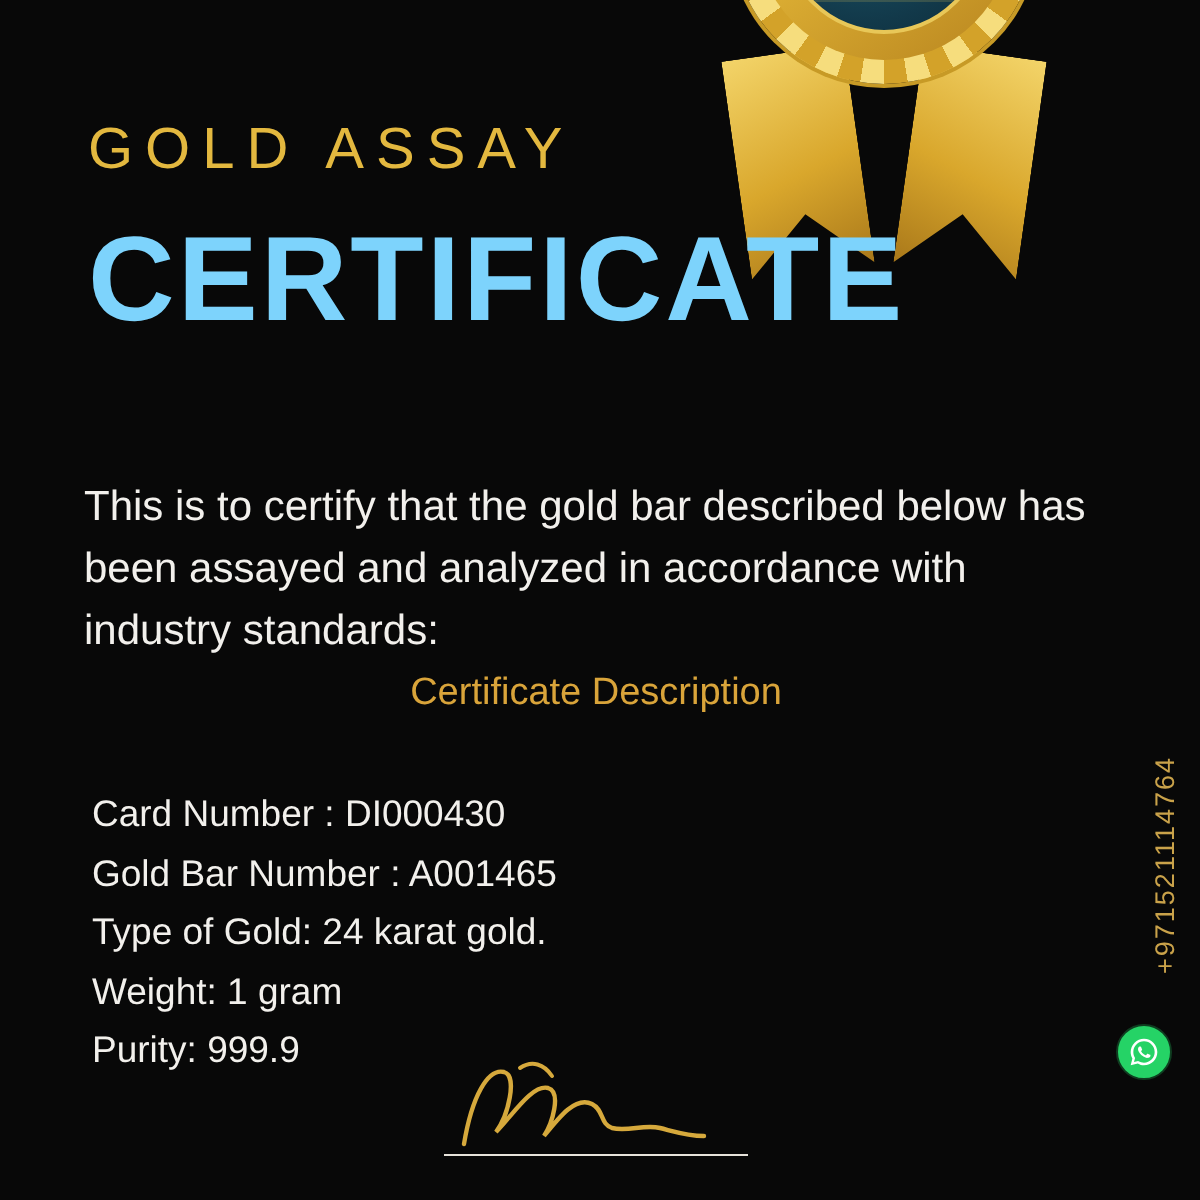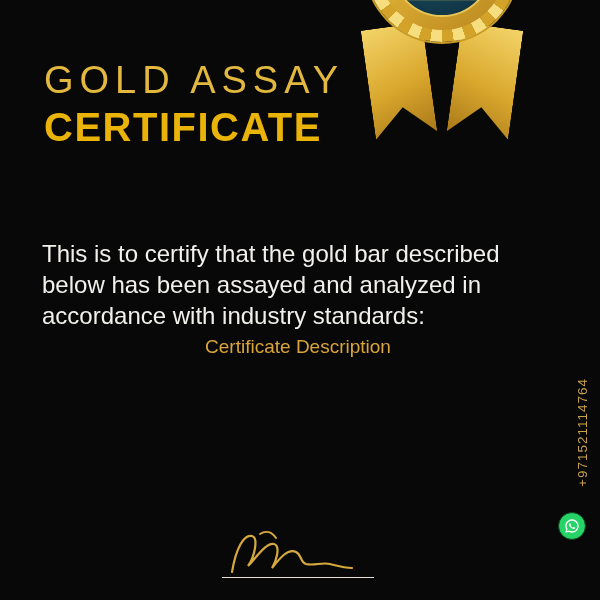--- a/index.html
+++ b/index.html
@@ -23,34 +23,34 @@
   }
 
   
   .header {
     position: absolute;
     left: 44px;
     top: 60px;
     width: 380px;
   }
   .title-top {
-    font-size: 38px;
+    font-size: 29px;
     letter-spacing: 6px;
     font-weight: 400;
     color: #e3b83f;
     line-height: 1.1;
     font-family: "Liberation Sans", sans-serif;
   }
   .title-main {
-    font-size: 40px;
+    font-size: 60px;
     letter-spacing: 1.5px;
     font-weight: 700;
-    color: #eab308;
+    color: #7dd3fc;
     line-height: 1.05;
-    margin-top: 4px;
+    margin-top: 16px;
     font-family: "Liberation Sans", sans-serif;
   }
 
   
   .seal-wrap {
     position: absolute;
     right: 48px;
     top: -66px;
     width: 220px;
     height: 240px;
@@ -119,21 +119,21 @@
     background: rgba(232,199,88,0.18);
   }
 
   
   .intro {
     position: absolute;
     left: 42px;
     top: 238px;
     width: 512px;
     color: #f2f0ec;
-    font-size: 24px;
+    font-size: 21px;
     line-height: 31px;
     font-family: "Liberation Sans", sans-serif;
   }
   .section-heading {
     position: absolute;
     left: 42px;
     top: 336px;
     width: 512px;
     text-align: center;
     color: #d9a43a;
@@ -224,20 +224,27 @@
 
   <div class="header">
     <div class="title-top">GOLD ASSAY</div>
     <div class="title-main">CERTIFICATE</div>
   </div>
 
   <div class="intro">This is to certify that the gold bar described below has been assayed and analyzed in accordance with industry standards:</div>
 
   <div class="section-heading">Certificate Description</div>
 
+  <div class="details">
+    <div>Card Number : DI000430</div>
+    <div>Gold Bar Number : A001465</div>
+    <div>Type of Gold: 24 karat gold.</div>
+    <div>Weight: 1 gram</div>
+    <div>Purity: 999.9</div>
+  </div>
 
   <div class="signature">
     <svg class="sig-mark" width="140" height="48" viewBox="0 0 140 48">
       <path d="M6 44 C10 20, 18 6, 26 8 C33 10, 28 30, 22 38 C30 30, 40 14, 48 16 C55 18, 50 34, 46 40 C54 30, 62 20, 70 24 C76 27, 74 34, 80 36 C88 38, 96 34, 104 36 C112 38, 118 40, 126 40" fill="none" stroke="#d6a93c" stroke-width="2.2" stroke-linecap="round"></path>
       <path d="M34 6 C40 2, 46 4, 50 10" fill="none" stroke="#d6a93c" stroke-width="2" stroke-linecap="round"></path>
     </svg>
     <div class="sig-line"></div>
   </div>
 
   <div class="side-phone">+971521114764</div>

